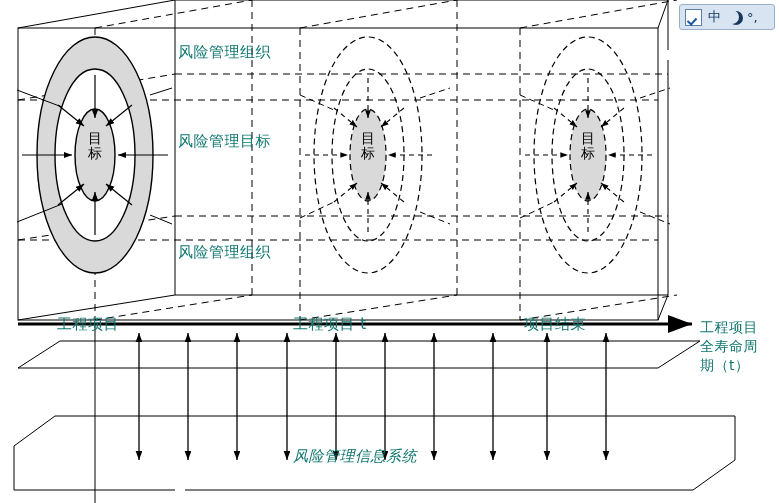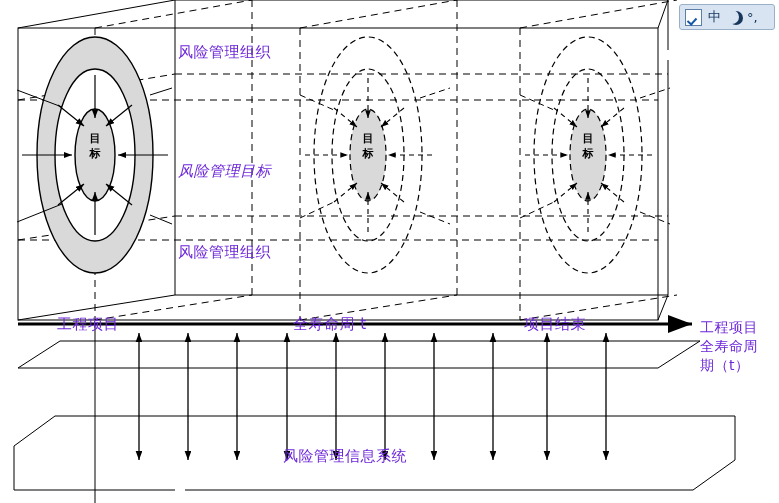--- a/index.html
+++ b/index.html
@@ -20,37 +20,36 @@
   #diagram-svg {
     position: absolute;
     left: 0;
     top: 0;
     width: 779px;
     height: 503px;
   }
   .lbl {
     position: absolute;
     font-size: 15px;
-    color: #6d28d9;
+    color: #0f766e;
     white-space: nowrap;
     letter-spacing: 0.5px;
   }
   .lbl-small {
     font-size: 14px;
     line-height: 19px;
     white-space: pre;
   }
   .goal-label {
     position: absolute;
-    font-size: 11px;
+    font-size: 14px;
     color: #000;
     text-align: center;
     line-height: 15px;
     width: 16px;
-    font-weight: bold;
   }
   
   #ime-bar {
     position: absolute;
     right: 4px;
     top: 4px;
     width: 96px;
     height: 26px;
     background: #d8e4f2;
     border: 1px solid #9ab0c8;
@@ -255,37 +254,37 @@
       <path d="M385 333 L385 460"></path>
       <path d="M434 333 L434 460"></path>
       <path d="M493 333 L493 460"></path>
       <path d="M547 333 L547 460"></path>
       <path d="M606 333 L606 460"></path>
     </g>
   </svg>
 
   <div class="lbl" style="left:178px; top:43px;">风险管理组织</div>
 
-  <div class="lbl" style="left:178px; top:162px;font-style:italic;">风险管理目标</div>
+  <div class="lbl" style="left:178px; top:132px;">风险管理目标</div>
 
   <div class="lbl" style="left:178px; top:243px;">风险管理组织</div>
 
   <div class="goal-label" style="left:87px; top:131px;">目标</div>
   <div class="goal-label" style="left:360px; top:131px;">目标</div>
   <div class="goal-label" style="left:580px; top:131px;">目标</div>
 
   <div class="lbl" style="left:57px; top:315px;">工程项目</div>
-  <div class="lbl" style="left:293px; top:315px;">全寿命周 t</div>
+  <div class="lbl" style="left:293px; top:315px;">工程项目 t</div>
   <div class="lbl" style="left:524px; top:315px;text-align:right;">项目结束</div>
 
   <div class="lbl lbl-small" style="left:700px; top:318px;">工程项目
 全寿命周
 期（t）</div>
 
-  <div class="lbl" style="left:283px; top:447px;">风险管理信息系统</div>
+  <div class="lbl" style="left:293px; top:447px;font-style:italic;">风险管理信息系统</div>
 
   <div id="ime-bar">
     <span class="ime-item ime-chk"></span>
     <span class="ime-item">中</span>
     <span class="ime-item">
         <span class="ime-moon"></span>
       </span>
     <span class="ime-item">°,</span>
   </div>
 

